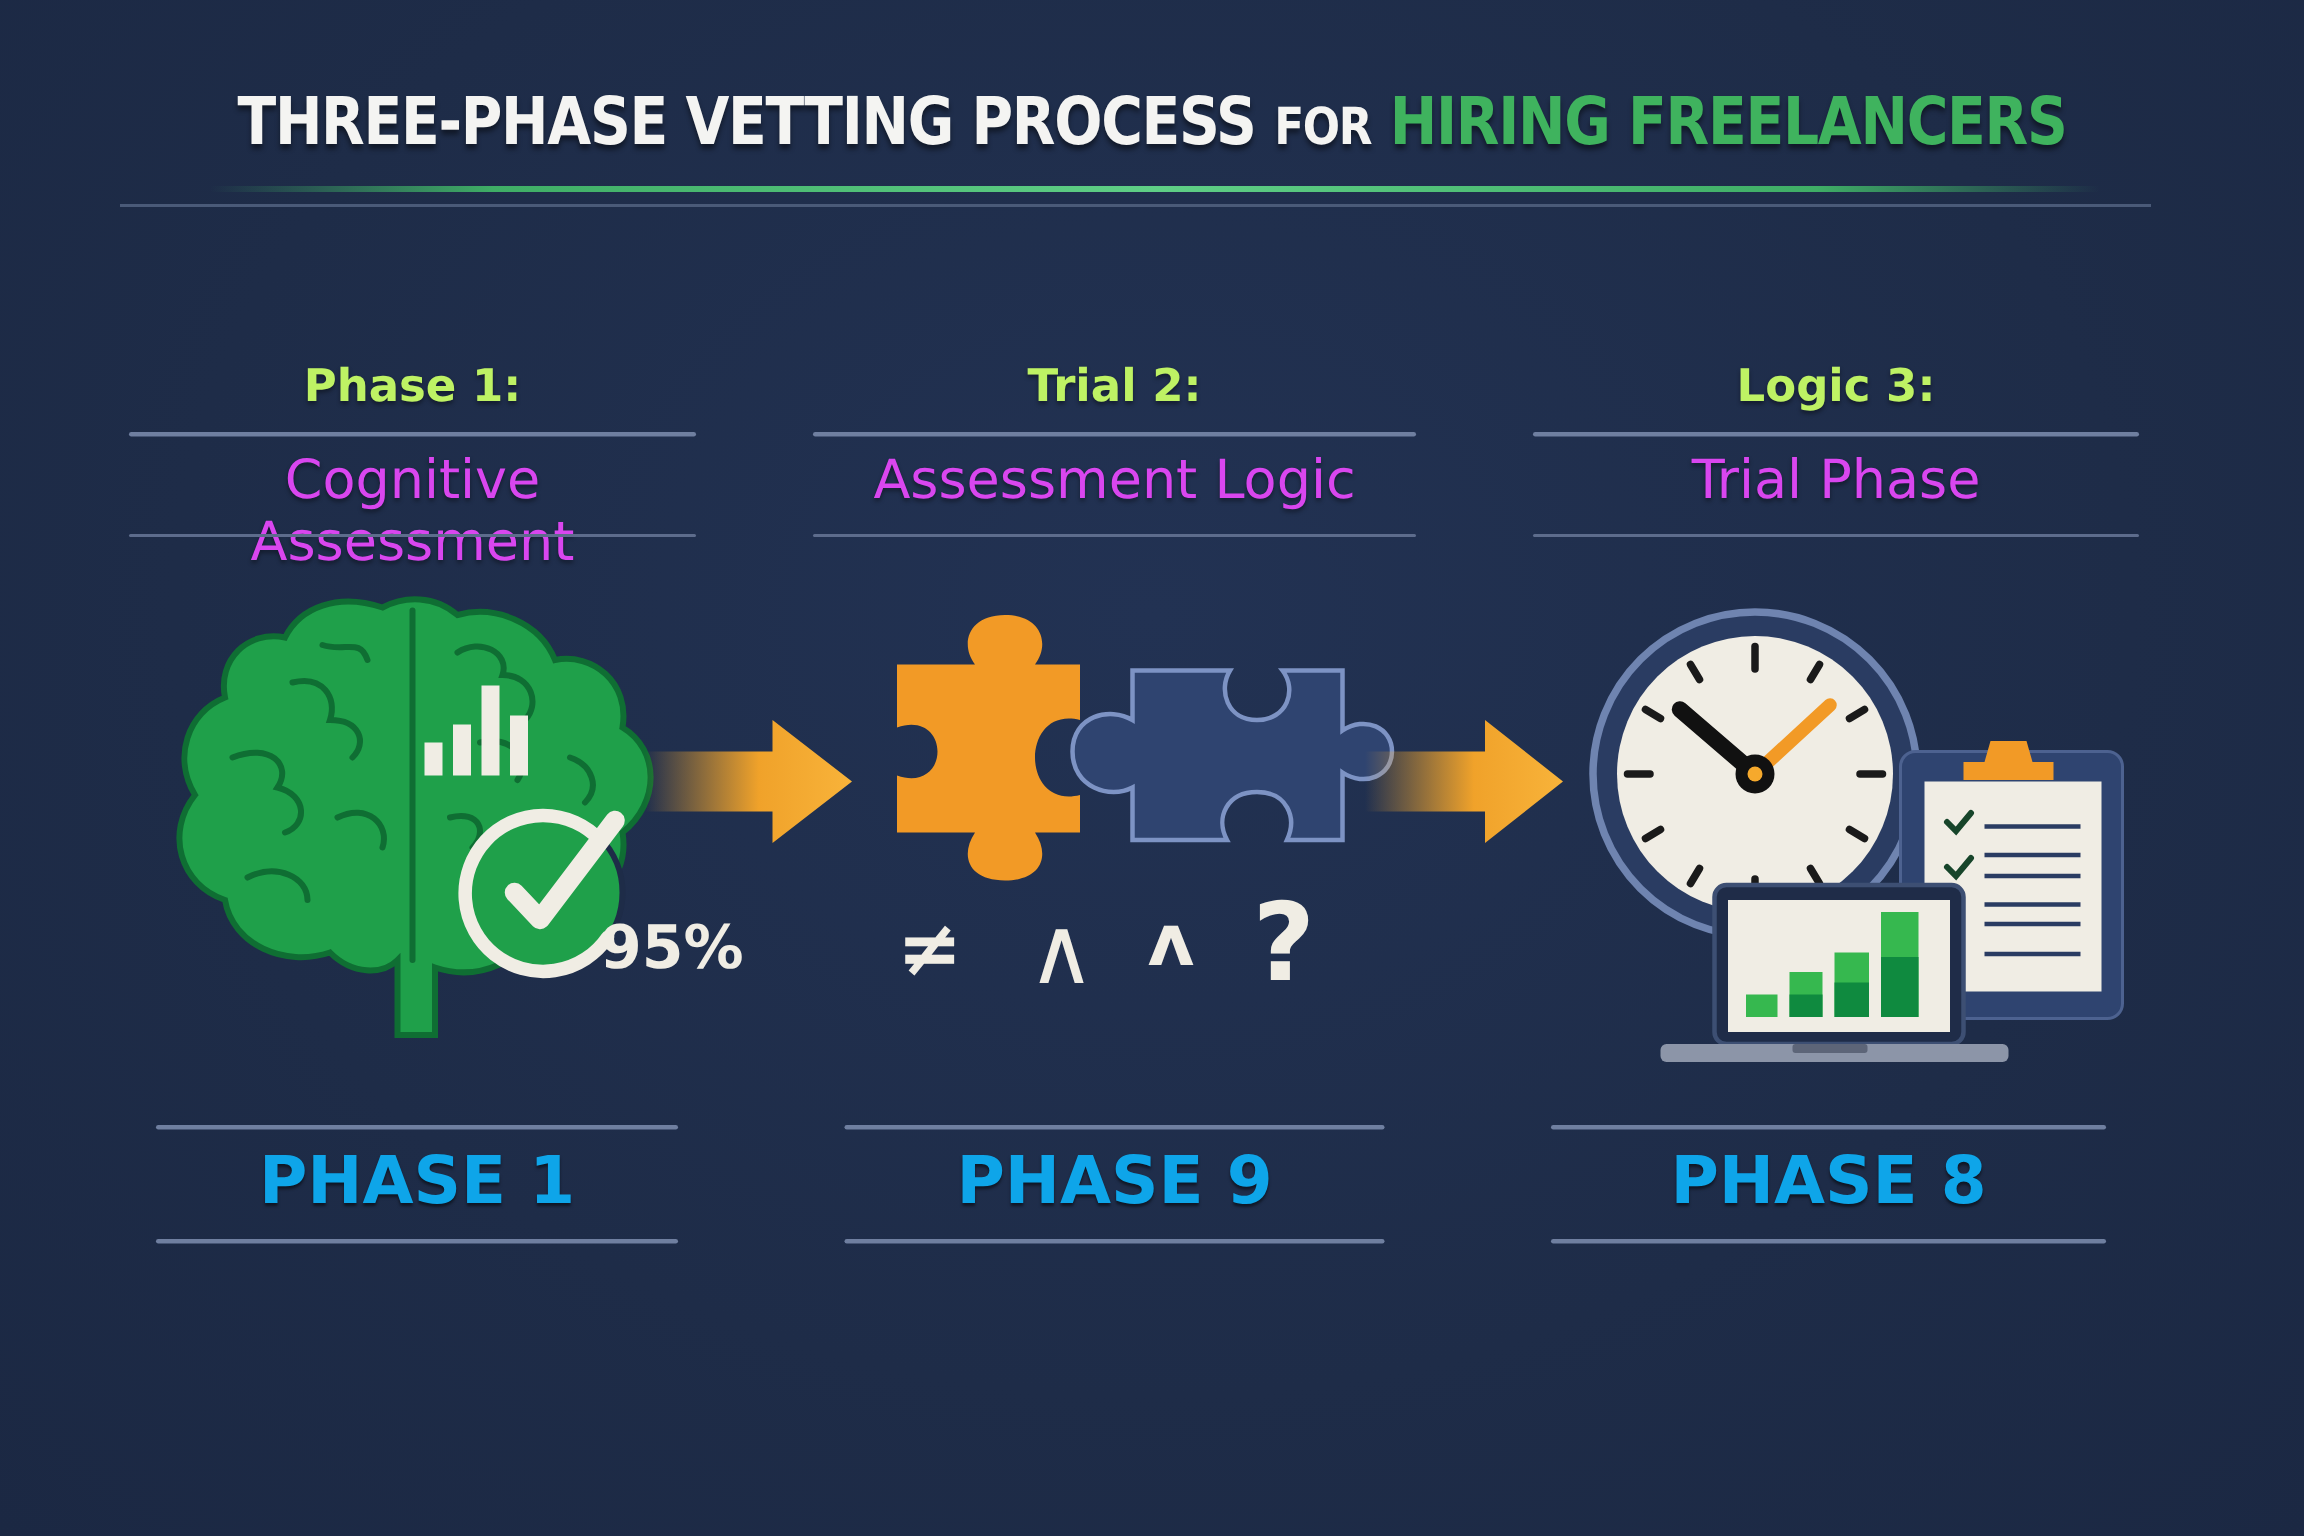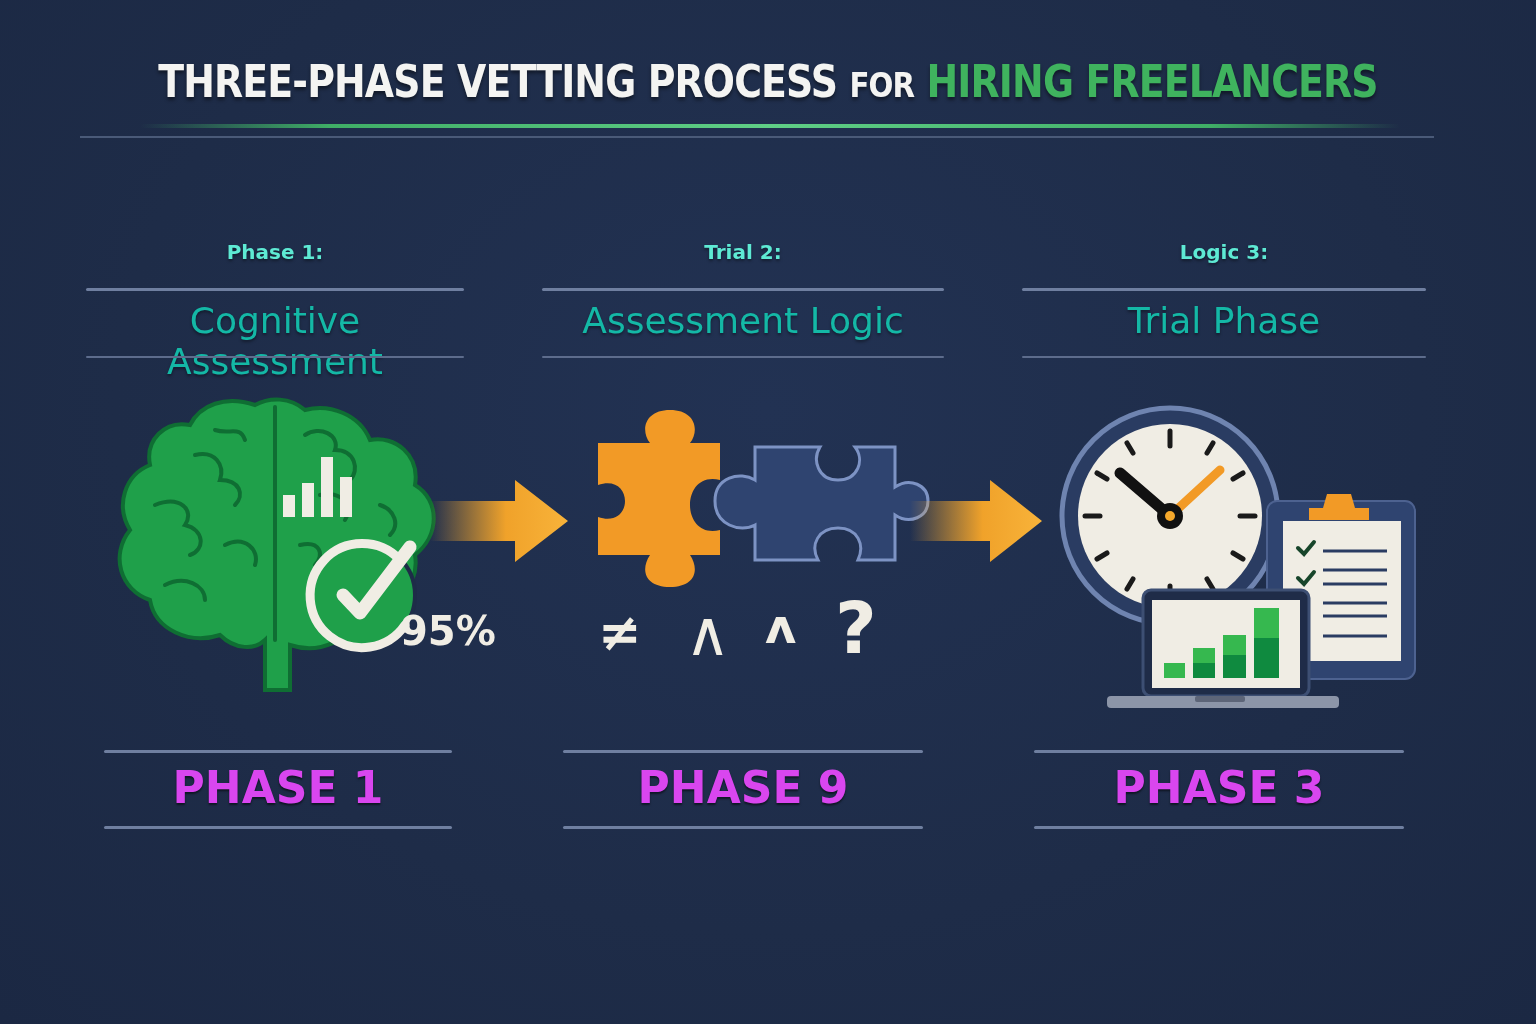--- a/index.html
+++ b/index.html
@@ -25,33 +25,33 @@
     background:linear-gradient(90deg, rgba(60,170,100,0) 0%, #3fae66 15%, #5fcf86 50%, #3fae66 85%, rgba(60,170,100,0) 100%);
     border-radius:2px;
   }
   .title-rule {
     position:absolute; left:80px; width:1354px; top:136px; height:2px;
     background:#4a5a78;
   }
   .col { position:absolute; top:0; }
   .phase-head {
     position:absolute; text-align:center; width:100%;
-    font-weight:bold; font-size:20px; color:#5eead4; top:240px;
+    font-weight:bold; font-size:30px; color:#bef264; top:240px;
     text-shadow:0 2px 3px rgba(0,0,0,.4);
   }
   .rule { position:absolute; height:3px; background:#6f7fa0; border-radius:2px; }
   .rule.thin { height:2px; background:#5d6c8c; }
   .phase-sub {
     position:absolute; text-align:center; width:100%;
-    font-size:36px; color:#14b8a6; top:300px;
+    font-size:36px; color:#d946ef; top:300px;
     text-shadow:0 2px 3px rgba(0,0,0,.4);
   }
   .phase-foot {
     position:absolute; text-align:center; width:100%;
-    font-weight:bold; font-size:44px; color:#d946ef; top:762px;
+    font-weight:bold; font-size:44px; color:#0ea5e9; top:762px;
     text-shadow:0 2px 2px rgba(0,0,0,.5);
   }
   svg { position:absolute; overflow:visible; }
 </style>
 </head>
 <body>
 
 <div class="title">
   <span>THREE-PHASE VETTING PROCESS</span>
   <span class="small">FOR</span>
@@ -85,21 +85,21 @@
 </div>
 
 <div class="col" style="left:1022px;width:404px;">
   <div class="phase-head">Logic 3:</div>
   <div class="rule" style="left:0;width:404px;top:288px;"></div>
   <div class="phase-sub">Trial Phase</div>
   <div class="rule thin" style="left:0;width:404px;top:356px;"></div>
 </div>
 <div class="col" style="left:1034px;width:370px;">
   <div class="rule" style="left:0;width:370px;top:750px;"></div>
-  <div class="phase-foot">PHASE 3</div>
+  <div class="phase-foot">PHASE 8</div>
   <div class="rule" style="left:0;width:370px;top:826px;"></div>
 </div>
 
 <svg style="left:105px;top:395px;" width="340" height="300" viewBox="0 0 340 300">
   <g fill="#1fa04a" stroke="#0f6e33" stroke-width="4">
     <path d="M150 10 C120 0 95 10 85 30 C60 25 40 45 45 70 C20 80 10 110 25 135 C5 160 15 195 45 205 C50 235 85 250 115 240 C130 255 150 255 160 245 L160 295 L185 295 L185 250 C215 260 245 245 255 220 C290 215 315 190 310 160 C335 140 335 105 310 90 C315 60 290 40 265 45 C255 20 225 8 200 15 C185 2 165 2 150 10 Z"></path>
   </g>
   <g fill="none" stroke="#0f6e33" stroke-width="4" stroke-linecap="round">
     <path d="M170 12 L170 245"></path>
     <path d="M90 60 C110 55 120 70 115 85 C135 85 140 100 130 110"></path>

